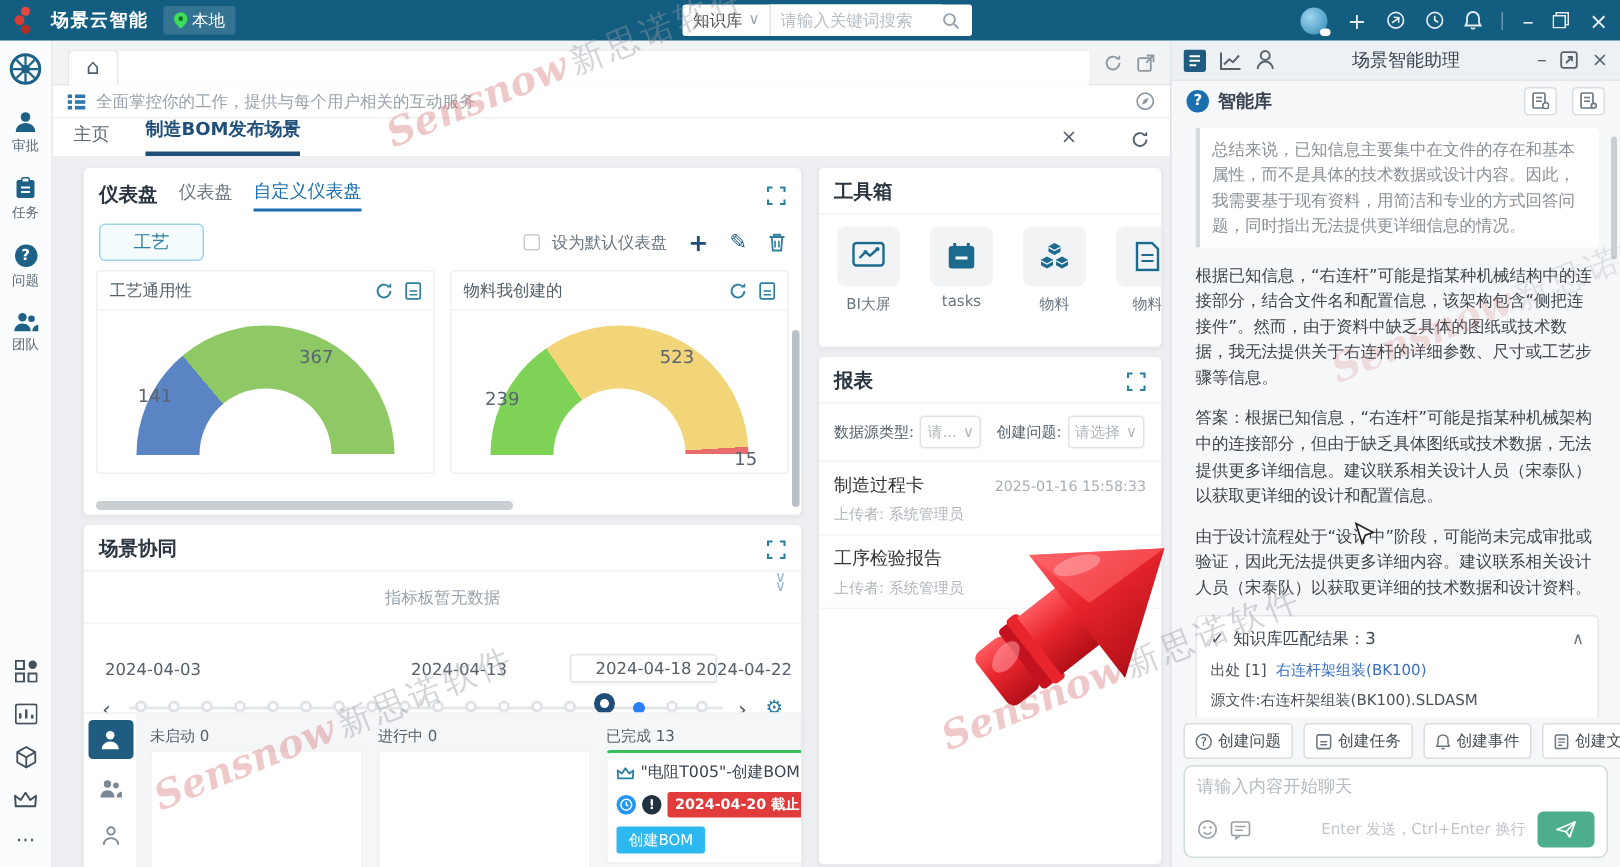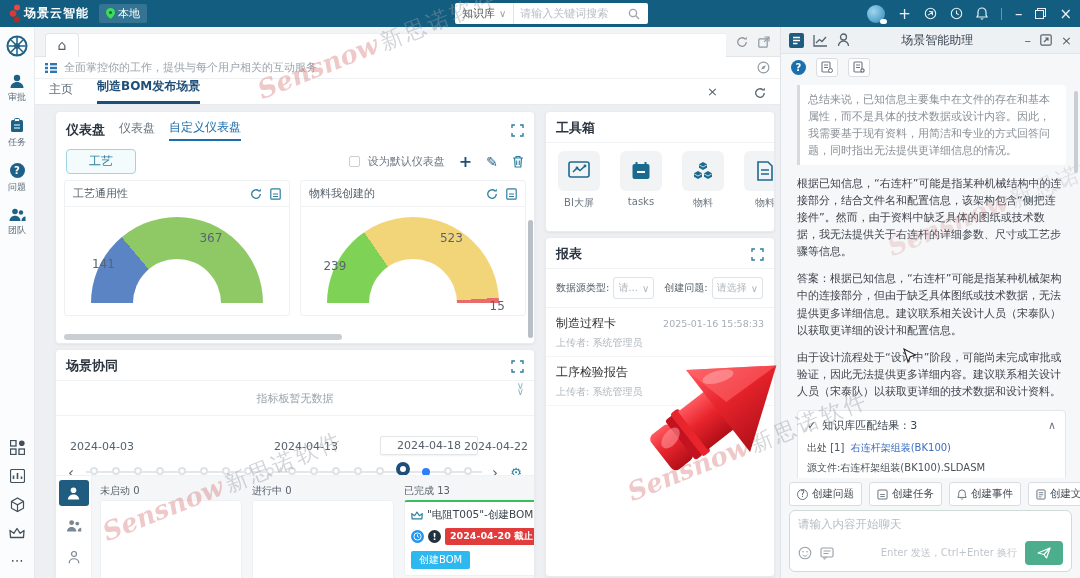--- a/index.html
+++ b/index.html
@@ -2,21 +2,21 @@
 <html><head>
 <meta charset="utf-8">
 <style>
   *{margin:0;padding:0;box-sizing:border-box}
   html,body{width:1080px;height:578px;overflow:hidden}
   body{position:relative;font-family:"DejaVu Sans","Liberation Sans",sans-serif;background:#edeff2;font-size:12px;color:#333}
   .ico{display:inline-flex;align-items:center;justify-content:center;line-height:1}
   svg{display:block}
   
   .topbar{position:absolute;left:0;top:0;width:1080px;height:27px;background:#135e80;display:flex;align-items:center;color:#fff;z-index:20}
-  .topbar .app-title{font-size:12px;font-weight:bold;letter-spacing:1px;margin:0 10px 0 2px}
+  .topbar .app-title{font-size:12px;font-weight:bold;letter-spacing:1px;margin:0 10px 0 12px}
   .loc-badge{display:flex;align-items:center;gap:3px;background:rgba(255,255,255,.14);border-radius:2px;padding:2px 7px;font-size:11px}
   .search-wrap{position:absolute;left:455px;top:3px;height:21px;width:193px;background:#fff;border-radius:2px;display:flex;color:#666}
   .search-scope{display:flex;align-items:center;gap:4px;padding:0 7px;border-right:1px solid #e3e6e9;font-size:11px;color:#555;cursor:pointer}
   .search-scope .chev{color:#9aa3ab;font-size:10px}
   .search-wrap input{border:none;outline:none;flex:1;font-size:11px;padding:0 6px;min-width:0;font-family:inherit}
   .search-wrap input::placeholder{color:#b7bec5}
   .tb-right{position:absolute;right:8px;top:0;height:27px;display:flex;align-items:center;gap:13px}
   .tb-btn{color:#e8eef2;font-size:15px;cursor:pointer}
   .avatar{width:18px;height:18px;border-radius:50%;background:radial-gradient(circle at 35% 35%,#9fd6ef,#2d87b5);position:relative;cursor:pointer}
   .avatar::after{content:"";position:absolute;right:-2px;bottom:-1px;width:7px;height:5px;background:#fff;border-radius:3px}
@@ -639,20 +639,21 @@
     <span class="as-wctl ico">
         <svg width="12" height="12" viewBox="0 0 12 12">
           <rect x="0.8" y="0.8" width="10.4" height="10.4" rx="1.5" fill="none" stroke="#57636d" stroke-width="1.2"></rect>
           <path d="M4 8l4-4M5.2 4H8v2.8" fill="none" stroke="#57636d" stroke-width="1.2"></path>
         </svg>
       </span>
     <span class="as-wctl">×</span>
   </div>
   <div class="as-sub">
     <span class="qcircle" style="background:#1c6fae">?</span>
+    <span class="lbl">智能库</span>
     <span class="sq-btn">
         <svg width="12" height="12" viewBox="0 0 12 12">
           <rect x="1" y="1" width="8" height="10" rx="1" fill="none" stroke="#6b7680" stroke-width="1.1"></rect>
           <path d="M3 4h4M3 6.5h4" stroke="#6b7680" stroke-width="1"></path>
           <circle cx="9.5" cy="9.5" r="2" fill="#fff" stroke="#6b7680"></circle>
         </svg>
       </span>
     <span class="sq-btn">
         <svg width="12" height="12" viewBox="0 0 12 12">
           <rect x="1" y="1" width="8" height="10" rx="1" fill="none" stroke="#6b7680" stroke-width="1.1"></rect>

